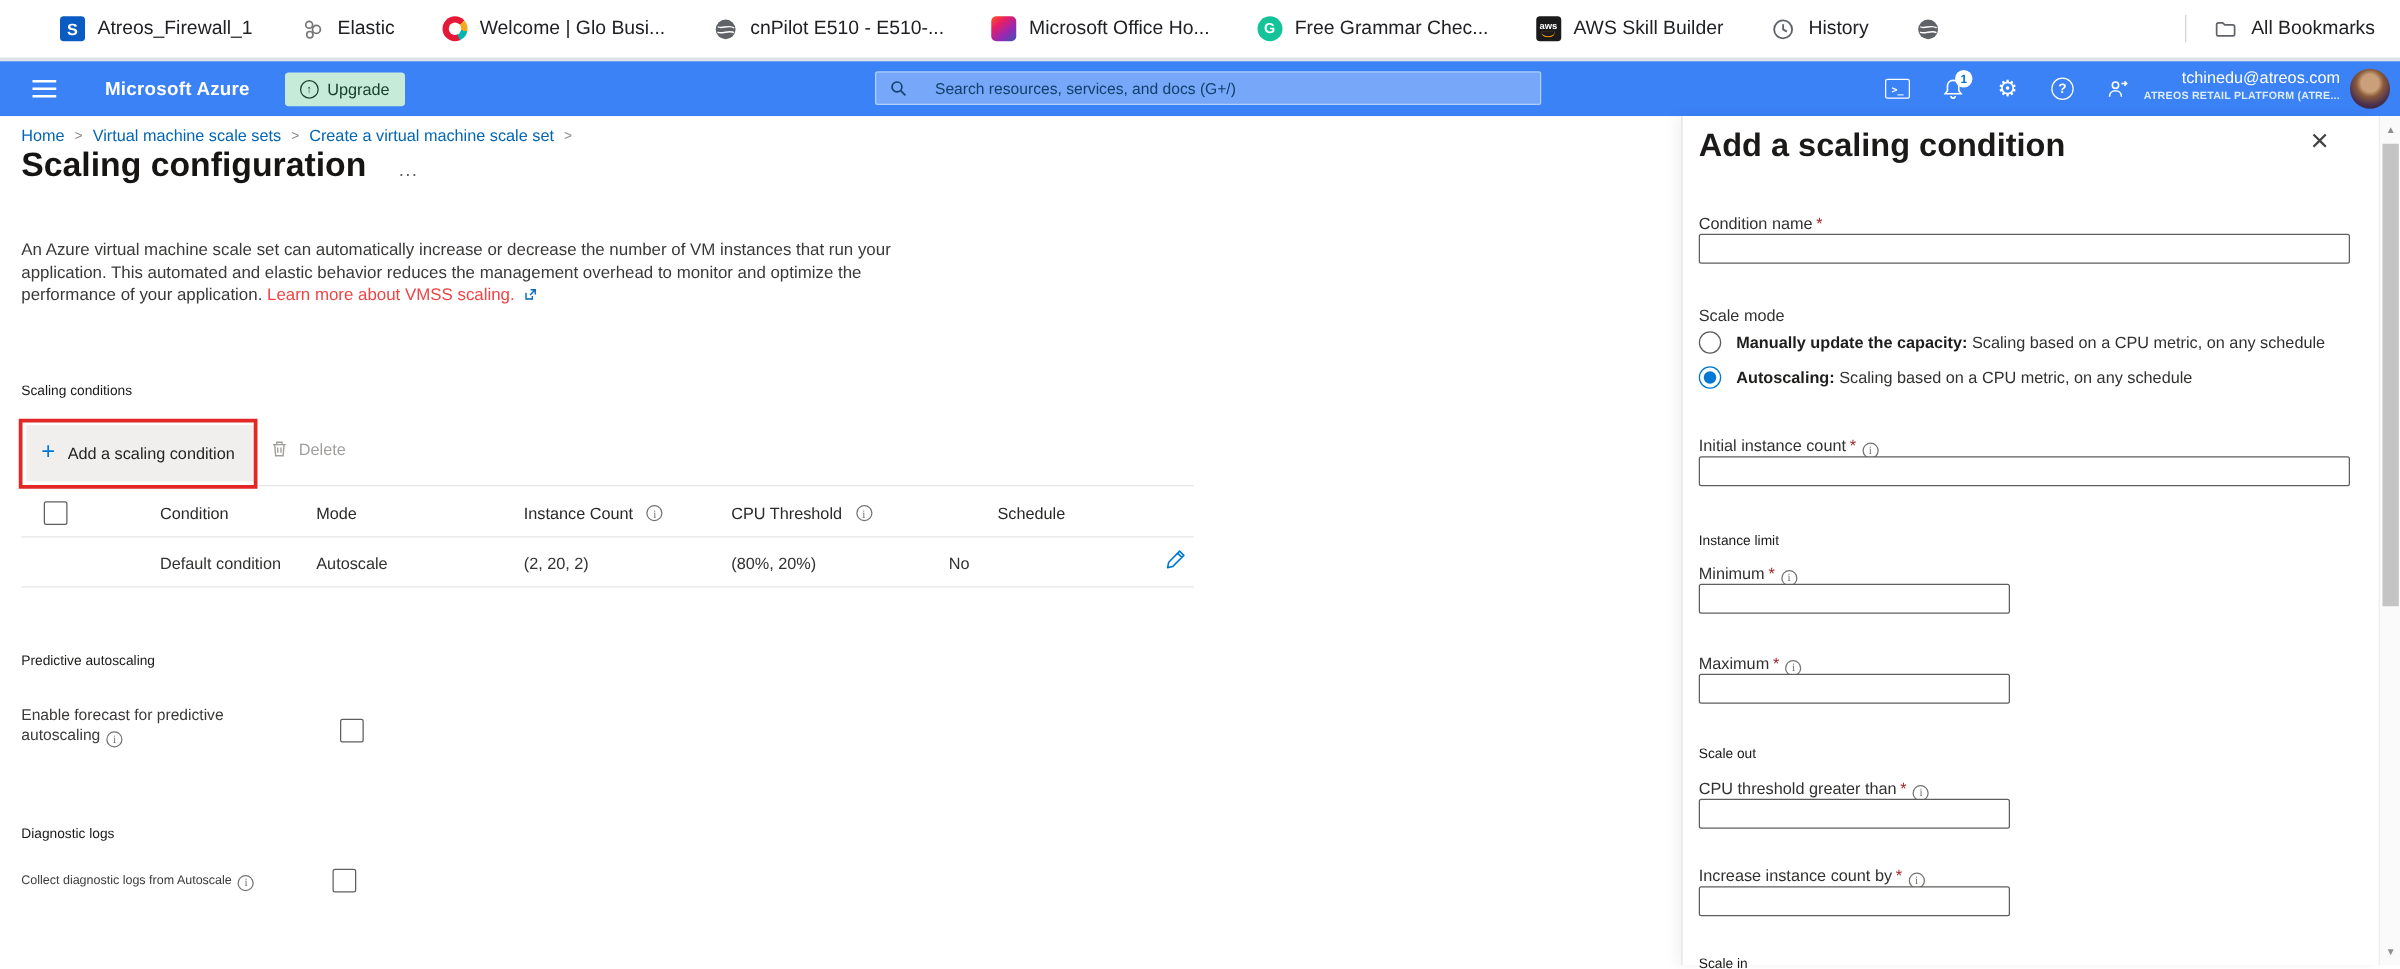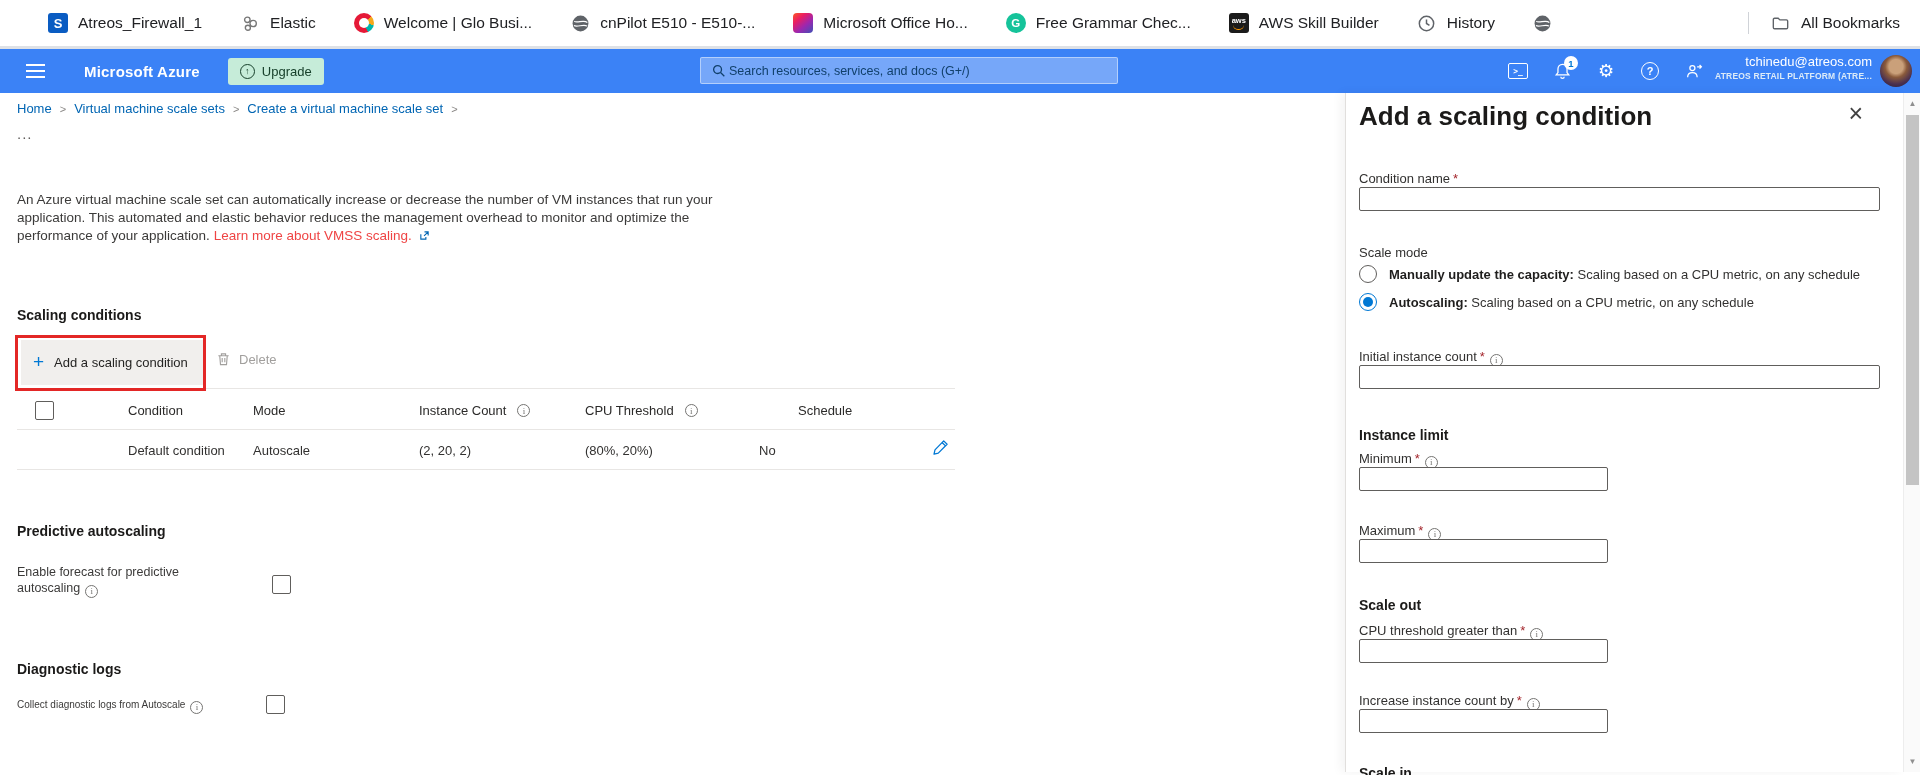--- a/index.html
+++ b/index.html
@@ -36,23 +36,23 @@
   .az-bar { height:44px; background:#3b82f6; display:flex; align-items:center; position:relative; color:#fff; }
   .hamburger { margin-left:20px; width:34px; height:30px; display:flex; flex-direction:column;
     justify-content:center; gap:4px; cursor:pointer; padding-left:6px; }
   .hamburger i { display:block; width:19px; height:2px; background:#fff; }
   .brand { margin-left:30px; font-size:15px; font-weight:700; letter-spacing:.2px; }
   .upgrade { margin-left:28px; height:27px; display:flex; align-items:center; gap:7px;
     background:#c6ecd9; color:#17402b; border-radius:3px; padding:0 12px; font-size:13px; cursor:pointer; }
   .up-ico { width:15px; height:15px; border:1.4px solid #17402b; border-radius:50%;
     display:flex; align-items:center; justify-content:center; font-size:9px; line-height:1; }
   .up-ico::after { content:"\2191"; }
-  .search-wrap { position:absolute; left:700px; top:8px; width:418px; height:27px;
+  .search-wrap { position:absolute; left:700px; top:8px; width:533px; height:27px;
     background:rgba(255,255,255,.30); border:1px solid rgba(255,255,255,.45); border-radius:2px;
-    display:flex; align-items:center; padding:0 10px; gap:3px; }
+    display:flex; align-items:center; padding:0 10px; gap:22px; }
   .search-wrap input { flex:1; border:none; outline:none; background:transparent;
     font-size:12.5px; color:#0d3a5f; font-family:inherit; }
   .search-wrap input::placeholder { color:#11406b; opacity:1; }
   .top-icons { position:absolute; right:216px; top:0; height:44px; display:flex; align-items:center; gap:24px; }
   .tico { width:20px; height:20px; display:flex; align-items:center; justify-content:center;
     cursor:pointer; position:relative; }
   .ico-console { width:23px; height:16px; border:1.5px solid #fff; border-radius:2px;
     display:flex; align-items:center; justify-content:center; }
   .ico-console::after { content:">_"; font-family:"DejaVu Sans Mono",monospace; font-size:8px;
     font-weight:700; color:#fff; }
@@ -81,21 +81,21 @@
   .bc-sep::after { content:">"; }
 
   .title-row { left:17px; top:24px; display:flex; align-items:center; gap:26px; }
   .page-title { font-size:27px; font-weight:600; color:#161514; }
   .menu-dots { color:#605e5c; font-size:15px; letter-spacing:1px; cursor:pointer; margin-top:8px; }
 
   .desc { left:17px; top:98px; width:748px; font-size:13.5px; line-height:18px; color:#3b3a39; }
   .link { color:#ef4444; cursor:pointer; text-decoration:none; }
   .ext-ico { display:inline-block; margin-left:3px; vertical-align:-1px; }
 
-  .sec-head { font-size:14px; font-weight:700; color:#1b1a19; }
+  .sec-head { font-size:11px; font-weight:400; color:#1b1a19; }
   .sec-conditions { left:17px; top:214px; }
 
   .annotation { left:15px; top:242px; width:191px; height:56px; border:3px solid #e32726; z-index:3; }
   .add-btn { left:21px; top:247px; height:45px; padding:0 16px 0 12px; background:#f1efed;
     display:flex; align-items:center; gap:10px; font-size:13px; color:#252423; cursor:pointer; z-index:2; }
   .plus { color:#0078d4; font-size:19px; font-weight:400; line-height:1; margin-top:-2px; }
   .delete-btn { left:216px; top:258px; display:flex; align-items:center; gap:8px;
     color:#a19f9d; font-size:13px; cursor:pointer; }
 
   .hr { border-top:1px solid #e8e6e4; height:0; }
@@ -288,20 +288,21 @@
       <div class="abs breadcrumb">
         <span class="bc-link">Home</span>
         <span class="bc-sep"></span>
         <span class="bc-link">Virtual machine scale sets</span>
         <span class="bc-sep"></span>
         <span class="bc-link">Create a virtual machine scale set</span>
         <span class="bc-sep"></span>
       </div>
 
       <div class="abs title-row">
+        <span class="page-title">Scaling configuration</span>
         <span class="menu-dots">...</span>
       </div>
 
       <div class="abs desc">
         <span>An Azure virtual machine scale set can automatically increase or decrease the number of VM instances that run your application. This automated and elastic behavior reduces the management overhead to monitor and optimize the performance of your application.</span>
         <span class="link">Learn more about VMSS scaling.</span>
         <span class="ext-ico">
           <svg width="11" height="11" viewBox="0 0 12 12" fill="none" stroke="#0065b3" stroke-width="1.2">
               <path d="M2 4.5 V10 h5.5 V7.5"></path>
               <path d="M6 2 h4 v4 M10 2 L5.5 6.5"></path>

